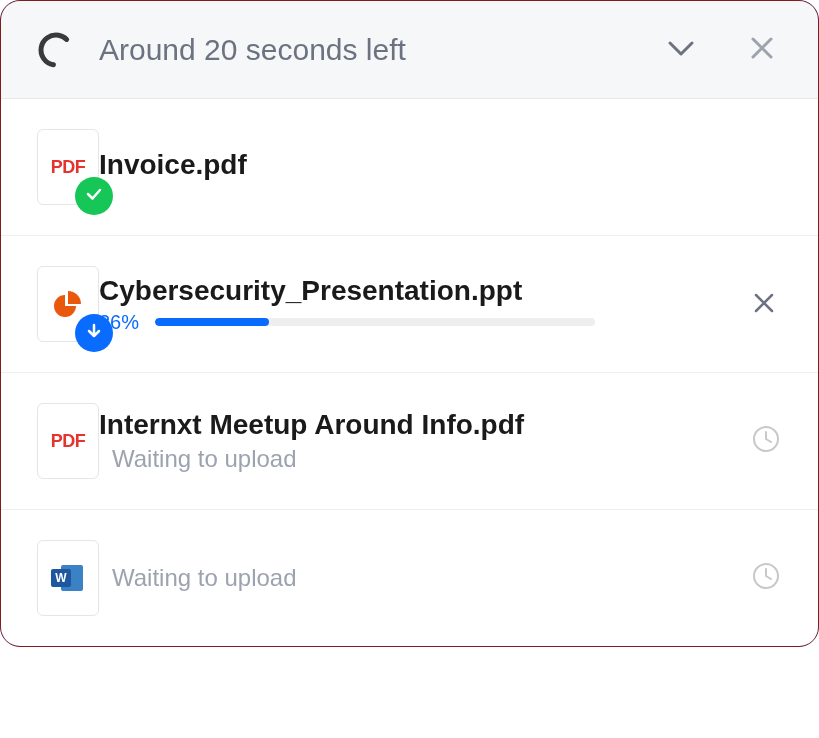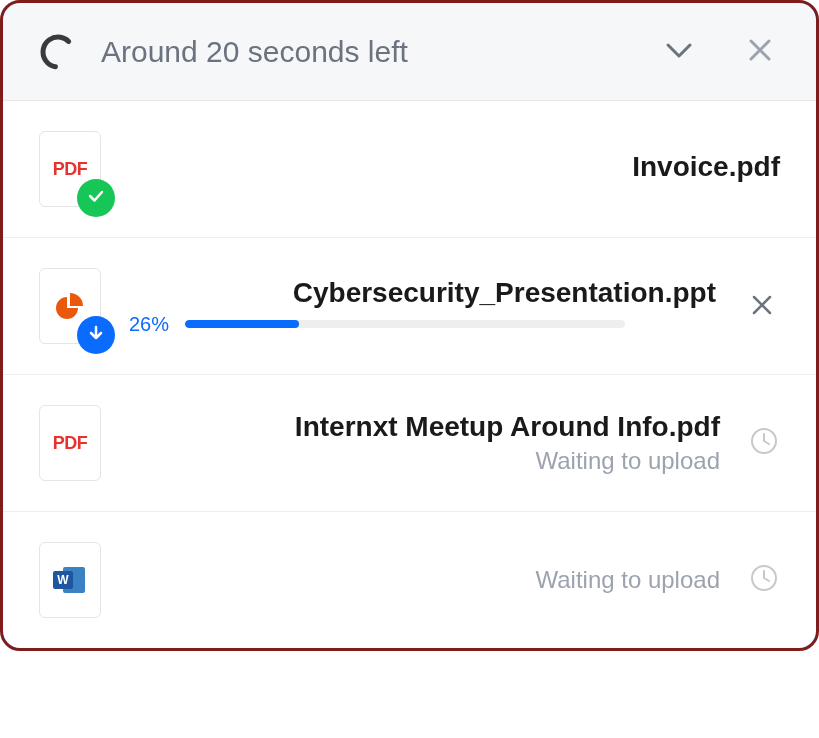--- a/index.html
+++ b/index.html
@@ -4,21 +4,21 @@
   <style>
     * { margin: 0; padding: 0; box-sizing: border-box; }
     body {
       font-family: -apple-system, BlinkMacSystemFont, 'Segoe UI', Arial, sans-serif;
       background: #fff;
       width: 819px;
       height: 738px;
     }
     .panel {
       width: 819px;
-      border: 3px solid #7f1d1d;
+      border: 1px solid #7f1d1d;
       border-radius: 20px;
       overflow: hidden;
       background: #1d4ed8;
     }
     .header {
       display: flex;
       align-items: center;
       padding: 26px 36px;
       background: #F6F7F8;
       border-bottom: 1px solid #E8E8E8;
@@ -50,21 +50,20 @@
       justify-content: center;
     }
     .list {
       background: #fff;
     }
     .item {
       display: flex;
       align-items: center;
       padding: 30px 36px;
       border-bottom: 1px solid #EEEEEE;
-      gap: 28px;
       position: relative;
     }
     .item:last-child { border-bottom: none; }
     .file-icon-wrap {
       position: relative;
       width: 62px;
       height: 76px;
       flex-shrink: 0;
     }
     .file-icon {
@@ -103,34 +102,33 @@
       border-radius: 50%;
       display: flex;
       align-items: center;
       justify-content: center;
     }
     .badge-green { background: #16C757; }
     .badge-blue { background: #0A6BFF; }
     .file-info {
       flex: 1;
       min-width: 0;
-      text-align: right;
     }
     .file-name {
       font-size: 28px;
       font-weight: 600;
       color: #1A1A1A;
       margin-bottom: 4px;
     }
     .file-status {
       font-size: 24px;
       font-weight: 400;
     }
     .status-uploaded { color: #16C757; }
-    .status-waiting { color: #9CA3AF; }
+    .status-waiting { color: #9CA3AF; margin-left: 13px; }
     .progress-row {
       display: flex;
       align-items: center;
       gap: 16px;
     }
     .progress-pct {
       font-size: 20px;
       color: #0A6BFF;
       font-weight: 400;
     }

